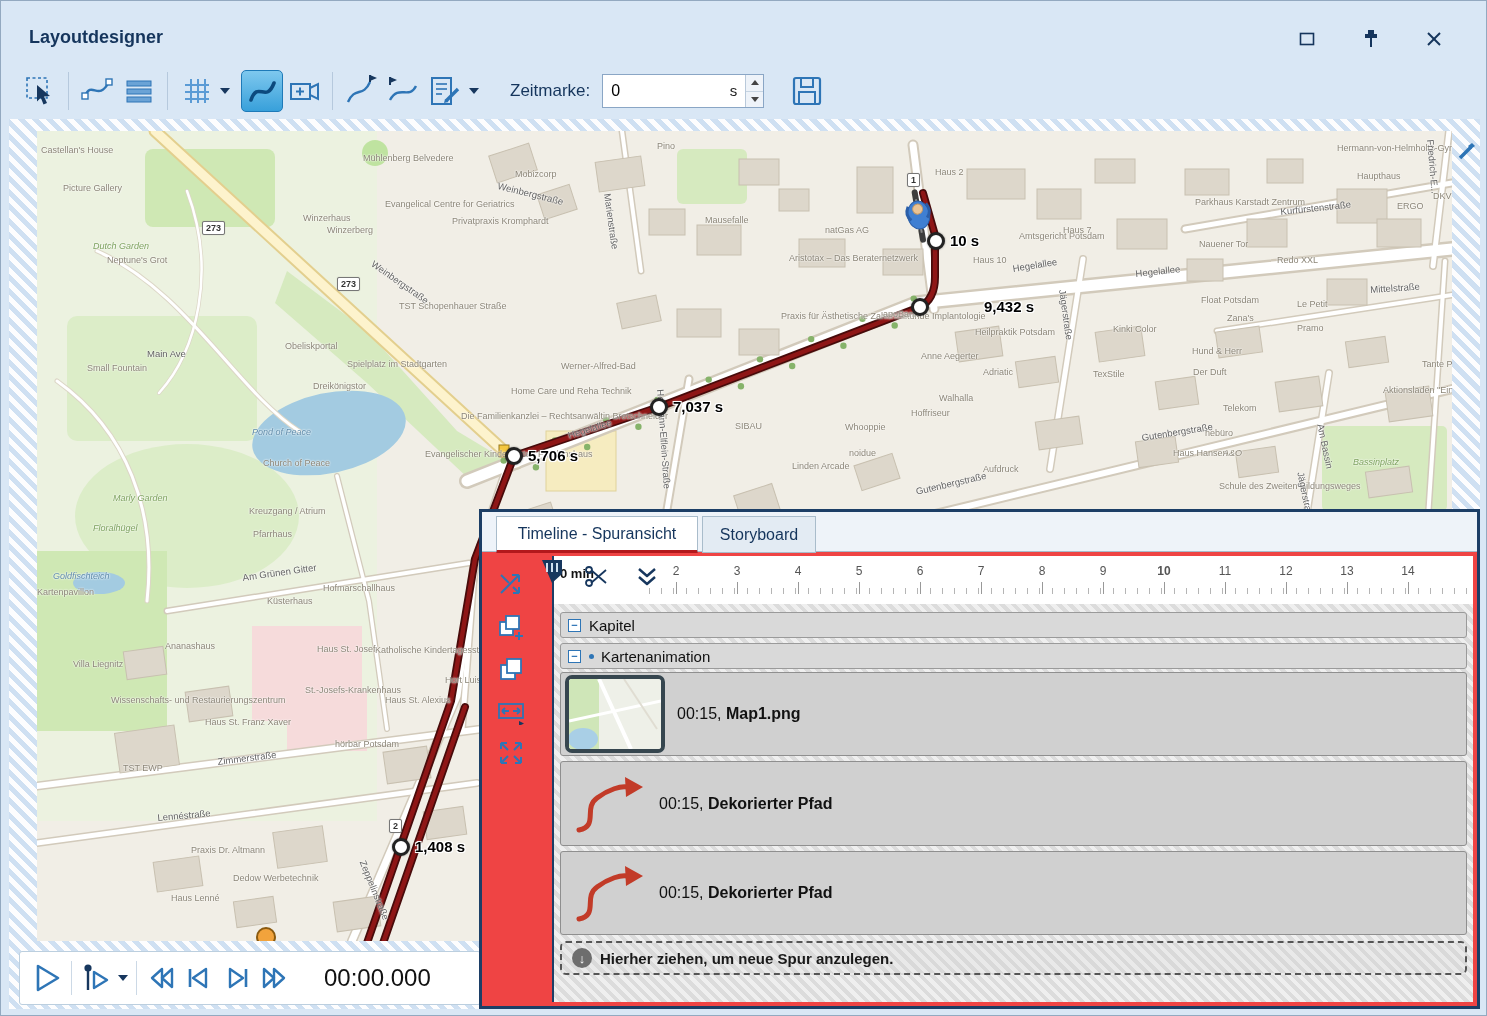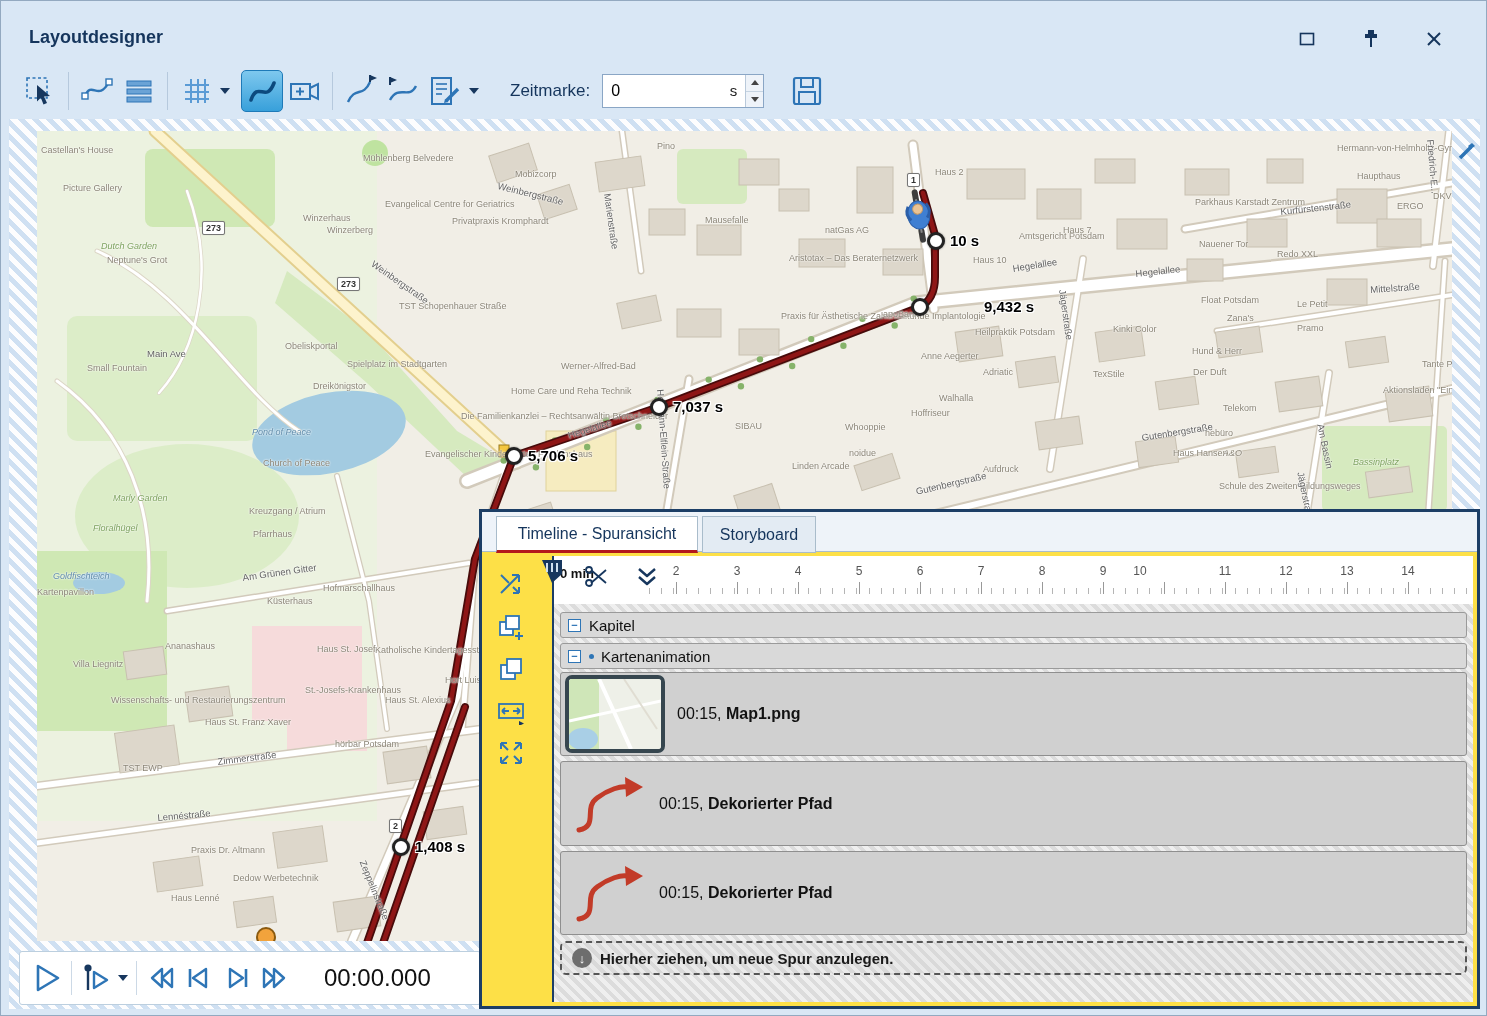--- a/index.html
+++ b/index.html
@@ -49,21 +49,21 @@
   .edit-pen { position:absolute; left:1456px; top:140px; }
 
   
   .transport { position:absolute; left:18px; top:950px; width:462px; height:54px; background:#fff;
                border:1px solid #bccfdf; border-radius:3px; display:flex; align-items:center; padding:0 8px; }
   .pbtn { width:38px; height:38px; background:none; border:none; display:flex; align-items:center; justify-content:center; cursor:pointer; }
   .psep { width:1px; height:34px; background:#ccd9e6; margin:0 5px; }
   .ptime { font-size:24px; color:#111; margin-left:30px; white-space:nowrap; }
 
   
-  .tl-panel { position:absolute; left:478px; top:508px; width:1001px; height:500px; background:#fde047;
+  .tl-panel { position:absolute; left:478px; top:508px; width:1001px; height:500px; background:#ef4444;
               border:3px solid #1c3e66; }
   .tabs { position:absolute; left:0; top:0; right:0; height:40px; background:#eef3f9; border-bottom:1px solid #a9bccb; }
   .tab { position:absolute; top:4px; height:37px; display:flex; align-items:center; justify-content:center;
          font-size:16px; color:#15355c; cursor:pointer; }
   .tab.active { left:14px; width:202px; background:#fff; border:1px solid #a9bccb; border-bottom:3px solid #b3191c; }
   .tab.inactive { left:220px; width:114px; background:#e3ebf3; border:1px solid #a9bccb; }
   .side-sep { position:absolute; left:70px; top:44px; bottom:4px; width:2px; background:#1c3e66; }
   .side-icons { position:absolute; left:12px; top:56px; width:46px; }
   .sbtn { width:34px; height:34px; background:none; border:none; display:flex; align-items:center; justify-content:center; cursor:pointer; margin-bottom:8px; }
   .ruler { position:absolute; left:72px; top:44px; right:4px; height:48px; background:#fff; }
@@ -375,21 +375,21 @@
         <line x1="16" y1="12" x2="16" y2="46" stroke="#888" stroke-width="2"></line>
         <ellipse cx="16" cy="28" rx="11" ry="14" fill="#3f7fd2" stroke="#2a5ea8"></ellipse>
         <path d="M7,18 Q2,26 8,32" stroke="#2a5ea8" stroke-width="3" fill="none"></path>
         <path d="M25,18 Q30,26 24,32" stroke="#2a5ea8" stroke-width="3" fill="none"></path>
         <circle cx="16" cy="22" r="5" fill="#eac394" stroke="#c49a66"></circle>
       </g>
     </svg>
     <div id="map-overlay">
         <div class="ml poi" style="left: 4px; top: 14px;">Castellan's House</div>
         <div class="ml poi" style="left: 26px; top: 52px;">Picture Gallery</div>
-        <div class="ml park" style="left: 64px; top: 110px; text-align: center;">Dutch Garden</div>
+        <div class="ml park" style="left: 56px; top: 110px; text-align: center;">Dutch Garden</div>
         <div class="ml poi" style="left: 70px; top: 124px;">Neptune's Grot</div>
         <div class="ml poi" style="left: 326px; top: 22px;">Mühlenberg Belvedere</div>
         <div class="ml poi" style="left: 478px; top: 38px;">Mobizcorp</div>
         <div class="ml poi" style="left: 348px; top: 68px;">Evangelical Centre for Geriatrics</div>
         <div class="ml poi" style="left: 266px; top: 82px;">Winzerhaus</div>
         <div class="ml poi" style="left: 290px; top: 94px;">Winzerberg</div>
         <div class="ml poi" style="left: 415px; top: 85px;">Privatpraxis Kromphardt</div>
         <div class="ml street" style="left: 462px; top: 50px; transform: rotate(14deg);">Weinbergstraße</div>
         <div class="ml street" style="left: 338px; top: 128px; transform: rotate(35deg);">Weinbergstraße</div>
         <div class="ml street" style="left: 575px; top: 62px; transform: rotate(82deg);">Marienstraße</div>
@@ -402,21 +402,21 @@
         <div class="ml poi" style="left: 1026px; top: 94px;">Haus 7</div>
         <div class="ml poi" style="left: 936px; top: 124px;">Haus 10</div>
         <div class="ml poi" style="left: 1158px; top: 66px;">Parkhaus Karstadt Zentrum</div>
         <div class="ml poi" style="left: 1300px; top: 12px;">Hermann-von-Helmholtz-Gymnasium</div>
         <div class="ml poi" style="left: 1320px; top: 40px;">Haupthaus</div>
         <div class="ml street" style="left: 1243px; top: 76px; transform: rotate(-6deg);">Kurfürstenstraße</div>
         <div class="ml poi" style="left: 1360px; top: 70px;">ERGO</div>
         <div class="ml poi" style="left: 1396px; top: 60px;">DKV</div>
         <div class="ml street" style="left: 1398px; top: 8px; transform: rotate(85deg);">Friedrich-E...</div>
         <div class="ml poi" style="left: 1162px; top: 108px;">Nauener Tor</div>
-        <div class="ml poi" style="left: 1210px; top: 118px; padding-left: 30px;">Redo XXL</div>
+        <div class="ml poi" style="left: 1210px; top: 124px; padding-left: 30px;">Redo XXL</div>
         <div class="ml street" style="left: 975px; top: 133px; transform: rotate(-9deg);">Hegelallee</div>
         <div class="ml street" style="left: 1098px; top: 138px; transform: rotate(-6deg);">Hegelallee</div>
         <div class="ml poi" style="left: 1260px; top: 168px;">Le Petit</div>
         <div class="ml street" style="left: 1333px; top: 154px; transform: rotate(-4deg);">Mittelstraße</div>
         <div class="ml poi" style="left: 1164px; top: 164px;">Float Potsdam</div>
         <div class="ml poi" style="left: 1076px; top: 193px;">Kinki Color</div>
         <div class="ml street" style="left: 1030px; top: 158px; transform: rotate(82deg);">Jägerstraße</div>
         <div class="ml poi" style="left: 1190px; top: 182px;">Zana's</div>
         <div class="ml poi" style="left: 1260px; top: 192px;">Pramo</div>
         <div class="ml street" style="left: 110px; top: 218px;">Main Ave</div>
@@ -621,21 +621,21 @@
         <div class="num" style="left: 305px;">5</div>
         <div class="tick" style="left: 305px; top: 26px; height: 12px;"></div>
         <div class="num" style="left: 366px;">6</div>
         <div class="tick" style="left: 366px; top: 26px; height: 12px;"></div>
         <div class="num" style="left: 427px;">7</div>
         <div class="tick" style="left: 427px; top: 26px; height: 12px;"></div>
         <div class="num" style="left: 488px;">8</div>
         <div class="tick" style="left: 488px; top: 26px; height: 12px;"></div>
         <div class="num" style="left: 549px;">9</div>
         <div class="tick" style="left: 549px; top: 26px; height: 12px;"></div>
-        <div class="num" style="left: 586px;">10</div>
+        <div class="num" style="left: 610px; font-weight: bold;">10</div>
         <div class="tick" style="left: 610px; top: 26px; height: 12px;"></div>
         <div class="num" style="left: 671px; text-align: center;">11</div>
         <div class="tick" style="left: 671px; top: 26px; height: 12px;"></div>
         <div class="num" style="left: 732px;">12</div>
         <div class="tick" style="left: 732px; top: 26px; height: 12px;"></div>
         <div class="num" style="left: 793px;">13</div>
         <div class="tick" style="left: 793px; top: 26px; height: 12px;"></div>
         <div class="num" style="left: 854px;">14</div>
         <div class="tick" style="left: 854px; top: 26px; height: 12px;"></div>
         <div class="tick" style="left: 95px; top: 32px; height: 6px; background: rgb(181, 181, 181);"></div>

